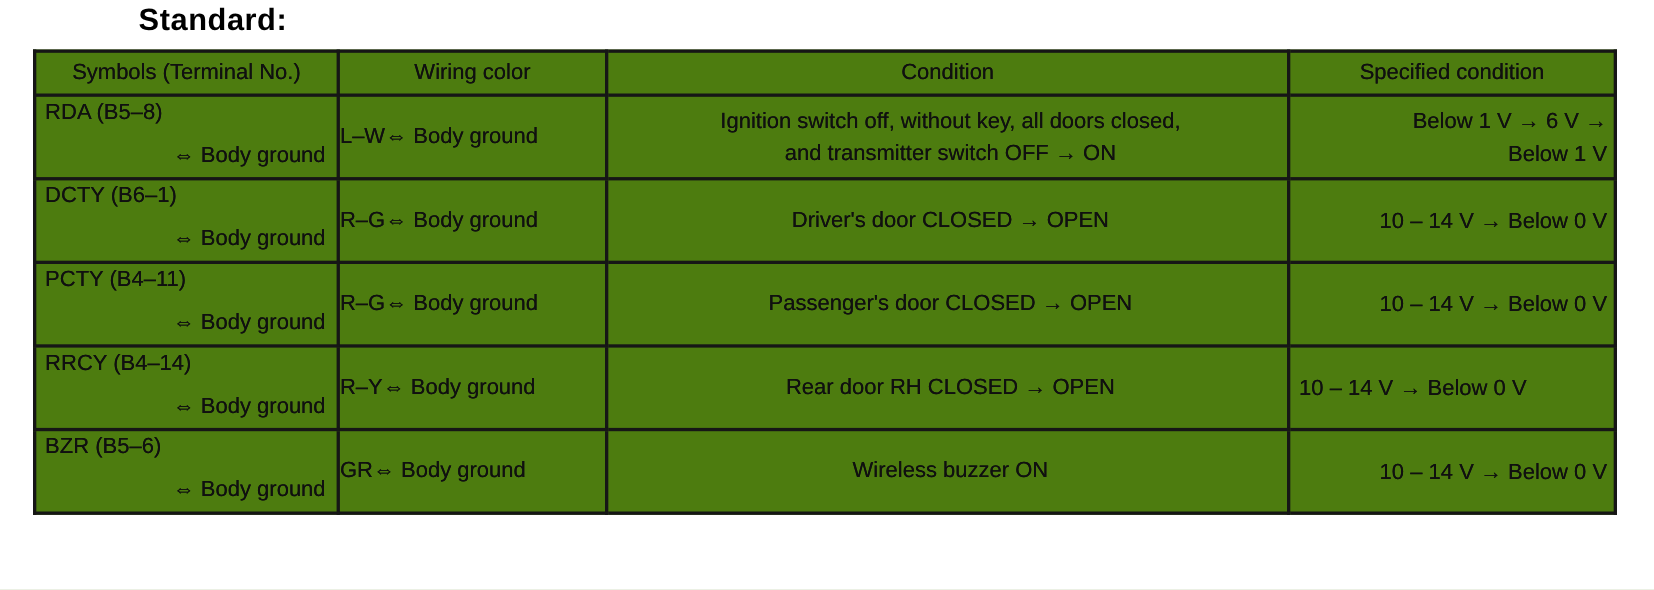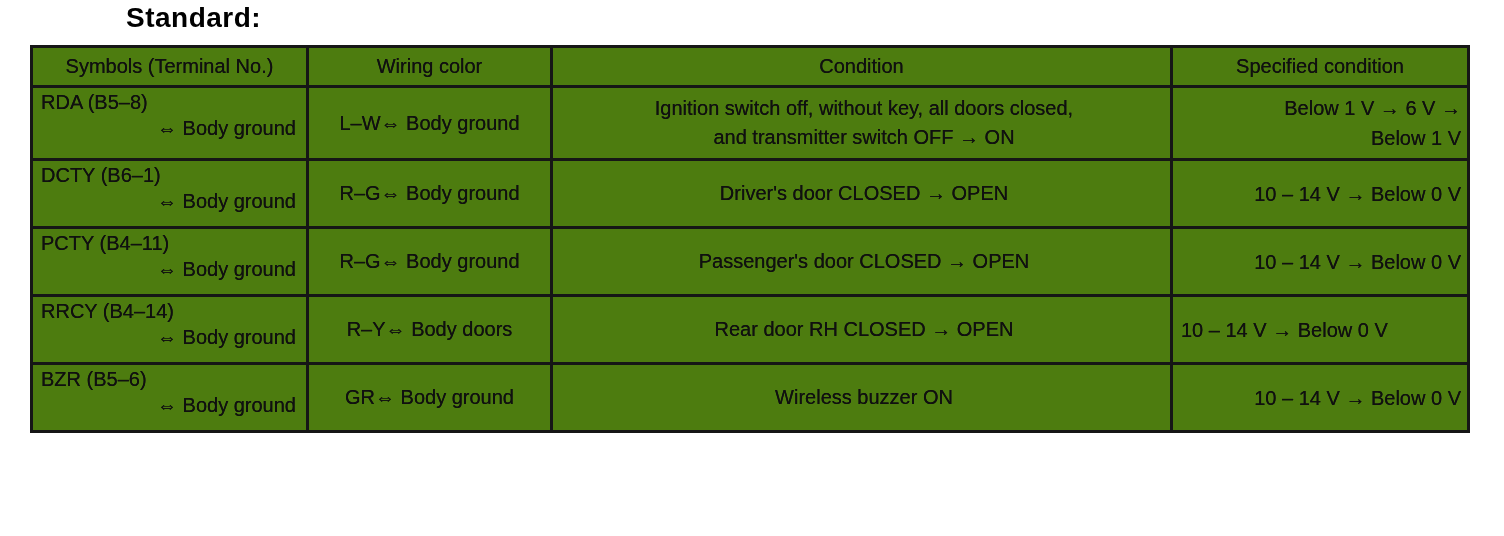--- a/index.html
+++ b/index.html
@@ -65,26 +65,27 @@
   
   td.sym { vertical-align: top; }
   td.sym .sym-wrap {
     display: flex;
     flex-direction: column;
     justify-content: space-between;
     height: 100%;
     box-sizing: border-box;
     padding: 3px 10px 8px 8px;
     min-height: 60px;
+    gap: 16px;
   }
   td.sym .sym-top { text-align: left; }
   td.sym .sym-bot { text-align: right; }
 
   
-  td.wire { text-align: center; }
+  td.wire { }
 
   
   td.cond {
     text-align: center;
     padding-left: 13px;
     padding-right: 8px;
     white-space: pre-line;
     line-height: 1.45;
   }
 
@@ -160,21 +161,21 @@
       </tr>
 
 
       <tr class="row">
         <td class="sym">
           <div class="sym-wrap">
             <div class="sym-top">RRCY (B4–14)</div>
             <div class="sym-bot">⇔ Body ground</div>
           </div>
         </td>
-        <td class="wire">R–Y⇔ Body doors</td>
+        <td class="wire">R–Y⇔ Body ground</td>
         <td class="cond">Rear door RH CLOSED → OPEN</td>
         <td class="spec left">10 – 14 V → Below 0 V</td>
       </tr>
 
       <tr class="row">
         <td class="sym">
           <div class="sym-wrap">
             <div class="sym-top">BZR (B5–6)</div>
             <div class="sym-bot">⇔ Body ground</div>
           </div>

